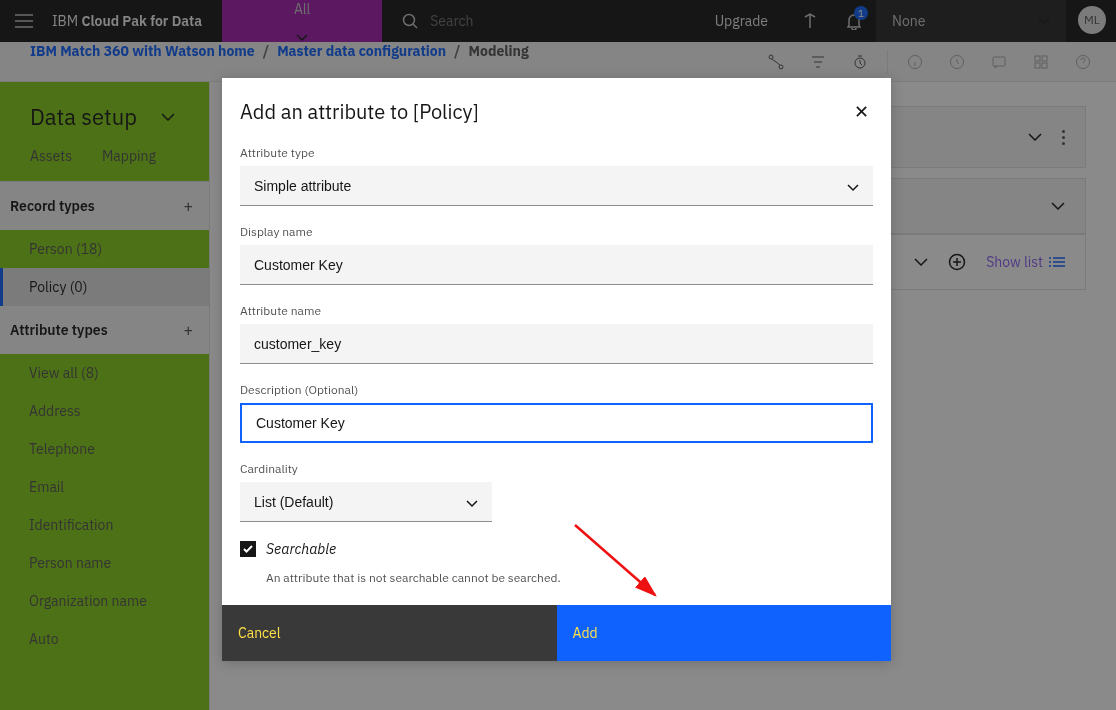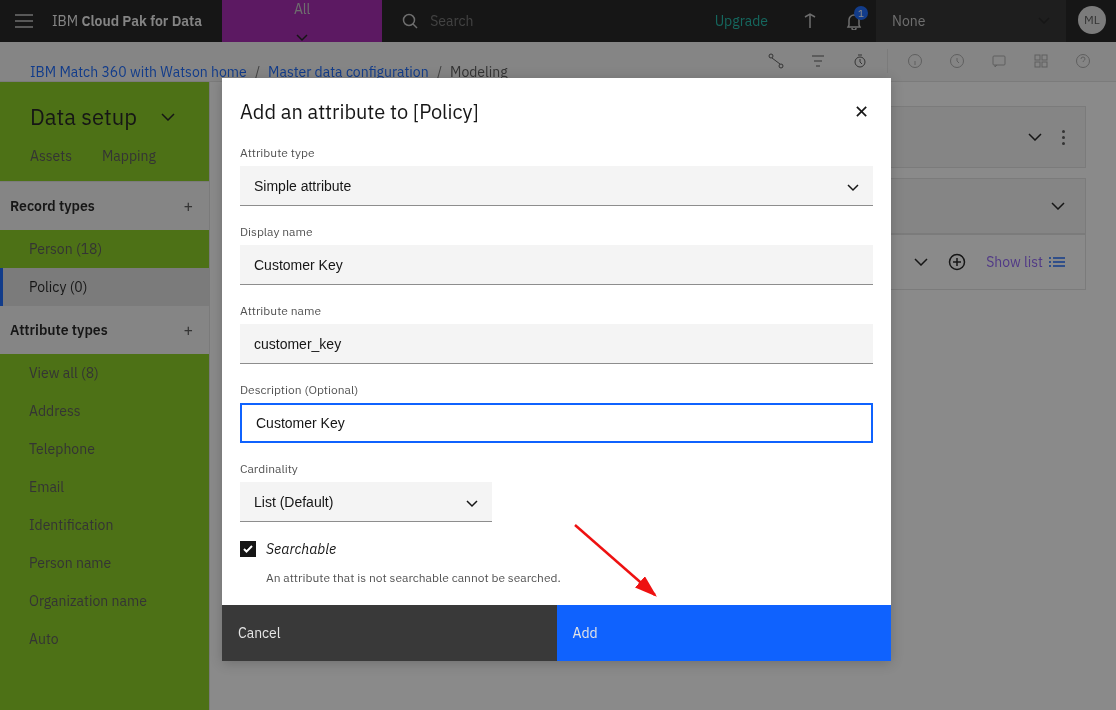--- a/index.html
+++ b/index.html
@@ -6,28 +6,28 @@
   html, body { width: 1116px; height: 710px; font-family: "IBM Plex Sans", -apple-system, Helvetica, Arial, sans-serif; overflow: hidden; background: #fff; }
   
   .topbar { height: 42px; background: #161616; display: flex; align-items: center; color: #f4f4f4; font-size: 14px; }
   .hamburger { width: 48px; height: 42px; display:flex; align-items:center; justify-content:center; }
   .hamburger svg { stroke:#fff; }
   .brand { margin-left: 4px; white-space: nowrap; }
   .brand .bold { font-weight:600; }
   .dropdown-all { margin-left: 20px; height:42px; background:#a21caf; width:160px; display:flex; align-items:center; padding:0 16px; color:#c6c6c6; font-size:14px; justify-content:space-between;flex-direction:column;}
   .search-area { flex:1; display:flex; align-items:center; padding-left:20px; color:#6f6f6f; }
   .search-area svg { margin-right:12px; }
-  .upgrade { color:#14b8a6; font-size:14px; padding:0 20px; height:42px; display:flex; align-items:center;}
+  .upgrade { color:#e5e5e5; font-size:14px; padding:0 20px; height:42px; display:flex; align-items:center;}
   .top-icons { display:flex; align-items:center; }
   .top-icon { width:44px; height:42px; display:flex; align-items:center; justify-content:center; position:relative;}
   .badge { position:absolute; top:6px; right:8px; background:#0f62fe; color:#fff; font-size:10px; width:14px; height:14px; border-radius:50%; display:flex; align-items:center; justify-content:center;}
   .none-sel { width:190px; height:42px; background:#262626; display:flex; align-items:center; padding:0 16px; color:#c6c6c6; justify-content:space-between; font-size:14px;}
   .avatar { width:28px; height:28px; border-radius:50%; background:#e0e0e0; color:#525252; display:flex; align-items:center; justify-content:center; font-size:12px; margin:0 10px 3px 12px;}
   
-  .subnav { height:40px; background:#f4f4f4; border-bottom:1px solid #e0e0e0; display:flex; align-items:flex-end; padding-left:30px; font-size:14px;}
+  .subnav { height:40px; background:#f4f4f4; border-bottom:1px solid #e0e0e0; display:flex; align-items:flex-start; padding-left:30px; font-size:14px;font-weight:bold;}
   .crumb-link { color:#0f62fe; }
   .crumb-sep { margin:0 8px; color:#6f6f6f; }
   .crumb-current { color:#525252; }
   .subnav-right { margin-left:auto; display:flex; align-items:center; padding-right:12px;}
   .subnav-right .sbtn { width:42px; height:40px; display:flex; align-items:center; justify-content:center;}
   .subnav-right .sbtn svg { stroke:#525252; fill:none; }
   .subnav-right .sbtn.dim svg { stroke:#a8a8a8; }
   
   .main { display:flex; height:calc(710px - 42px - 40px); }
   .sidebar { width:210px; background:#84cc16; border-right:1px solid #e0e0e0; overflow:hidden;}
@@ -58,21 +58,21 @@
   .text-input.focused { background:#fff; border:2px solid #0f62fe; outline:none;}
   .select-row { position:relative; }
   .select-row .chev-wrap { position:absolute; right:14px; top:50%; transform:translateY(-50%);}
   .small-select { width:252px; }
   .checkbox-row { margin-top:18px; display:flex; align-items:center; gap:10px;font-style:italic;}
   .checkbox-box { width:16px; height:16px; background:#161616; display:flex; align-items:center; justify-content:center;}
   .checkbox-box svg { stroke:#fff; }
   .checkbox-label { font-size:14px; color:#161616;}
   .helper { font-size:12px; color:#525252; margin:12px 0 0 26px;}
   .modal-footer { display:flex; height:56px;}
-  .btn { flex:1; display:flex; align-items:center; padding-left:16px; font-size:14px; color:#e5e5e5;}
+  .btn { flex:1; display:flex; align-items:center; padding-left:16px; font-size:14px; color:#fde047;}
   .btn.cancel { background:#393939; }
   .btn.primary { background:#0f62fe; }
   
   .red-arrow { position:absolute; left:570px; top:520px; width:110px; height:90px; pointer-events:none;}
   svg.chev path { fill:none; stroke:#161616; stroke-width:1.5;}
   svg.icon { stroke:#c6c6c6; fill:none; stroke-width:1.5;}
 </style>
 </head>
 <body>
 

